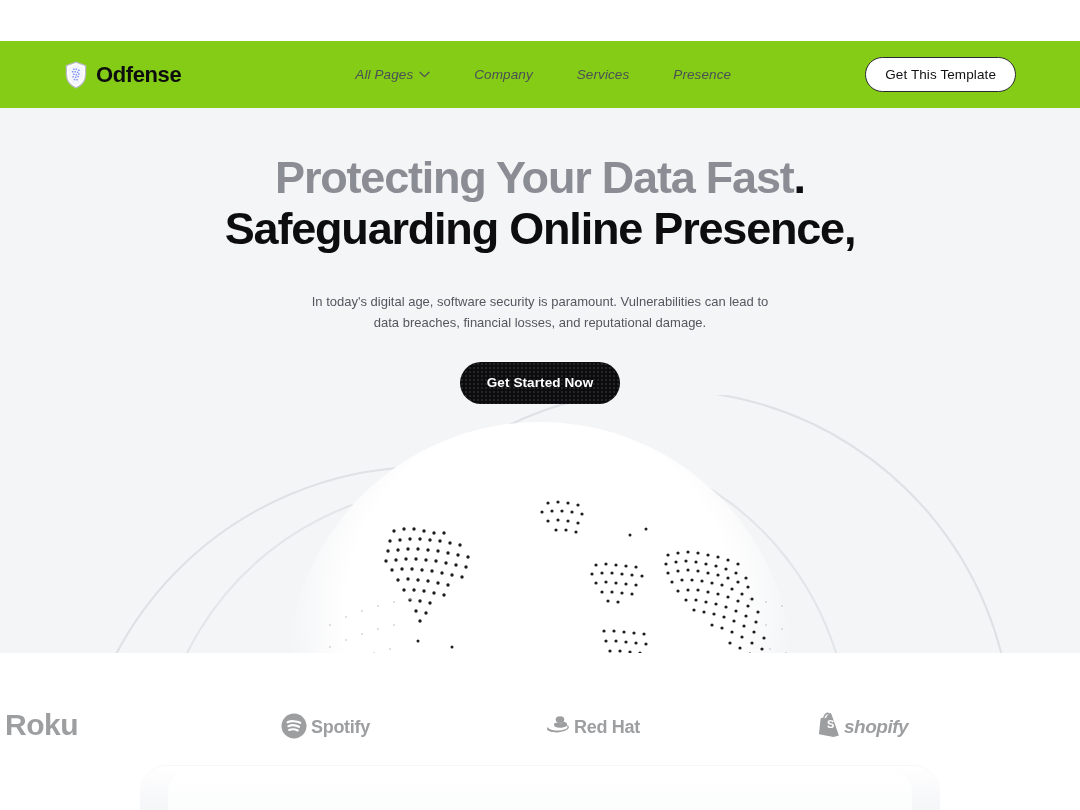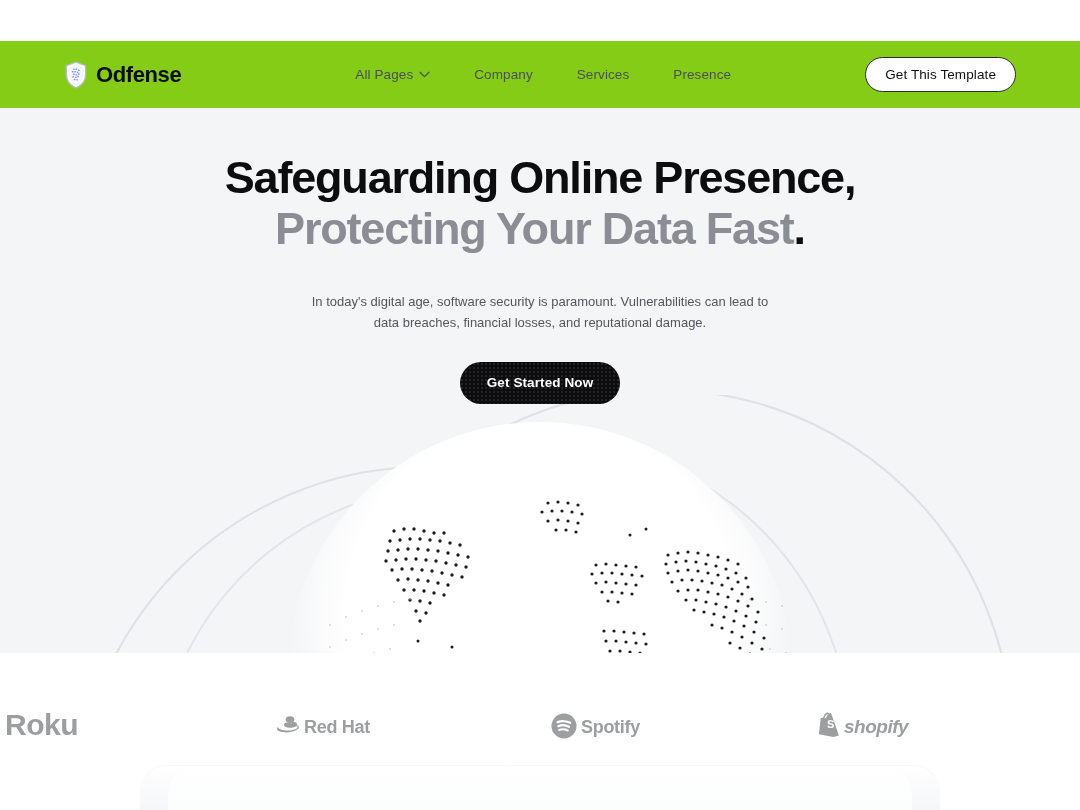--- a/index.html
+++ b/index.html
@@ -74,20 +74,21 @@
     gap: 6px;
     font-size: 13.5px;
     color: #4b4f56;
     text-decoration: none;
     letter-spacing: 0.1px;
     cursor: pointer;
     background: none;
     border: none;
     font-family: inherit;
     white-space: nowrap;
+    font-style: italic;
   }
 
   .chevron-down {
     width: 11px;
     height: 7px;
     display: block;
     flex: 0 0 auto;
   }
 
   .header-cta {
@@ -306,22 +307,22 @@
 
     <button class="header-cta">Get This Template</button>
 
   </header>
 
   <section class="hero">
 
     <div class="hero-inner">
 
       <h1 class="hero-title">
+        <span class="line"><span class="muted">Protecting Your Data Fast</span><span class="dot">.</span></span>
         <span class="line">Safeguarding Online Presence,</span>
-        <span class="line"><span class="muted">Protecting Your Data Fast</span><span class="dot">.</span></span>
       </h1>
 
       <p class="hero-sub">In today's digital age, software security is paramount. Vulnerabilities can lead to data breaches, financial losses, and reputational damage.</p>
 
       <div class="hero-cta-wrap">
         <button class="hero-cta">Get Started Now</button>
       </div>
 
     </div>
 
@@ -678,42 +679,42 @@
       <div class="logo-item">
         <span>
           <svg width="112" height="34" viewBox="0 0 112 34" aria-hidden="true">
             <text x="0" y="26" font-family="Liberation Sans, sans-serif" font-size="30" font-weight="700" fill="currentColor" letter-spacing="-0.5">Roku</text>
           </svg>
         </span>
       </div>
 
       <div class="logo-item">
         <span>
+          <svg width="100" height="30" viewBox="0 0 100 30" aria-hidden="true">
+            <circle cx="13" cy="15" r="12.5" fill="currentColor"></circle>
+            <g fill="none" stroke="#ffffff" stroke-width="2.1" stroke-linecap="round">
+              <path d="M6.6 11.2 C9.8 9.6 15.6 9.9 19.2 11.8"></path>
+              <path d="M7.4 15.2 C10.2 13.9 15.0 14.2 18.0 15.8"></path>
+              <path d="M8.2 19.0 C10.5 18.0 14.3 18.2 16.7 19.5"></path>
+            </g>
+            <text x="30" y="22" font-family="Liberation Sans, sans-serif" font-size="18" font-weight="700" fill="currentColor" letter-spacing="-0.3">Spotify</text>
+          </svg>
+        </span>
+      </div>
+
+      <div class="logo-item">
+        <span>
           <svg width="110" height="32" viewBox="0 0 110 32" aria-hidden="true">
             <path d="M15.5 11.5 c3.2 0 5.6 1.1 5.6 2.6 c0 .5-.2 .9-.5 1.2 c1.4 .3 2.3 .9 2.3 1.8
                      c0 2.6-5.6 5.3-12.2 5.3 C4.6 22.4 1 20.6 1 18.7 c0-.6 .3-1.2 .9-1.7
                      c.3 2.0 4.6 3.6 9.8 3.6 c5.5 0 9.9-1.7 9.9-3.5 c0-.5-.4-.9-1.1-1.2
                      c-1.4 1.0-4.0 1.8-6.6 1.8 c-3.6 0-5.9-1.3-5.9-3.0 c0-1.3 1.4-2.2 3.4-2.2
                      c1.6 0 2.9 .4 4.1 1.0 z" fill="currentColor"></path>
             <ellipse cx="14.0" cy="9.6" rx="4.3" ry="3.4" fill="currentColor"></ellipse>
             <text x="28" y="23" font-family="Liberation Sans, sans-serif" font-size="18" font-weight="700" fill="currentColor" letter-spacing="-0.3">Red Hat</text>
-          </svg>
-        </span>
-      </div>
-
-      <div class="logo-item">
-        <span>
-          <svg width="100" height="30" viewBox="0 0 100 30" aria-hidden="true">
-            <circle cx="13" cy="15" r="12.5" fill="currentColor"></circle>
-            <g fill="none" stroke="#ffffff" stroke-width="2.1" stroke-linecap="round">
-              <path d="M6.6 11.2 C9.8 9.6 15.6 9.9 19.2 11.8"></path>
-              <path d="M7.4 15.2 C10.2 13.9 15.0 14.2 18.0 15.8"></path>
-              <path d="M8.2 19.0 C10.5 18.0 14.3 18.2 16.7 19.5"></path>
-            </g>
-            <text x="30" y="22" font-family="Liberation Sans, sans-serif" font-size="18" font-weight="700" fill="currentColor" letter-spacing="-0.3">Spotify</text>
           </svg>
         </span>
       </div>
 
 
       <div class="logo-item">
         <span>
           <svg width="108" height="32" viewBox="0 0 108 32" aria-hidden="true">
             <path d="M13.8 3.0 c-.4 0-.8 .1-1.2 .4 c-.6-.7-1.3-1.0-2.0-1.0 c-2.6 0-3.9 3.3-4.3 5.0
                      c-1.0 .3-1.8 .6-1.9 .6 c-.6 .2-.6 .2-.7 .7 C3.6 9.1 2 24.2 2 24.2 L16.5 27 L22 25.6

